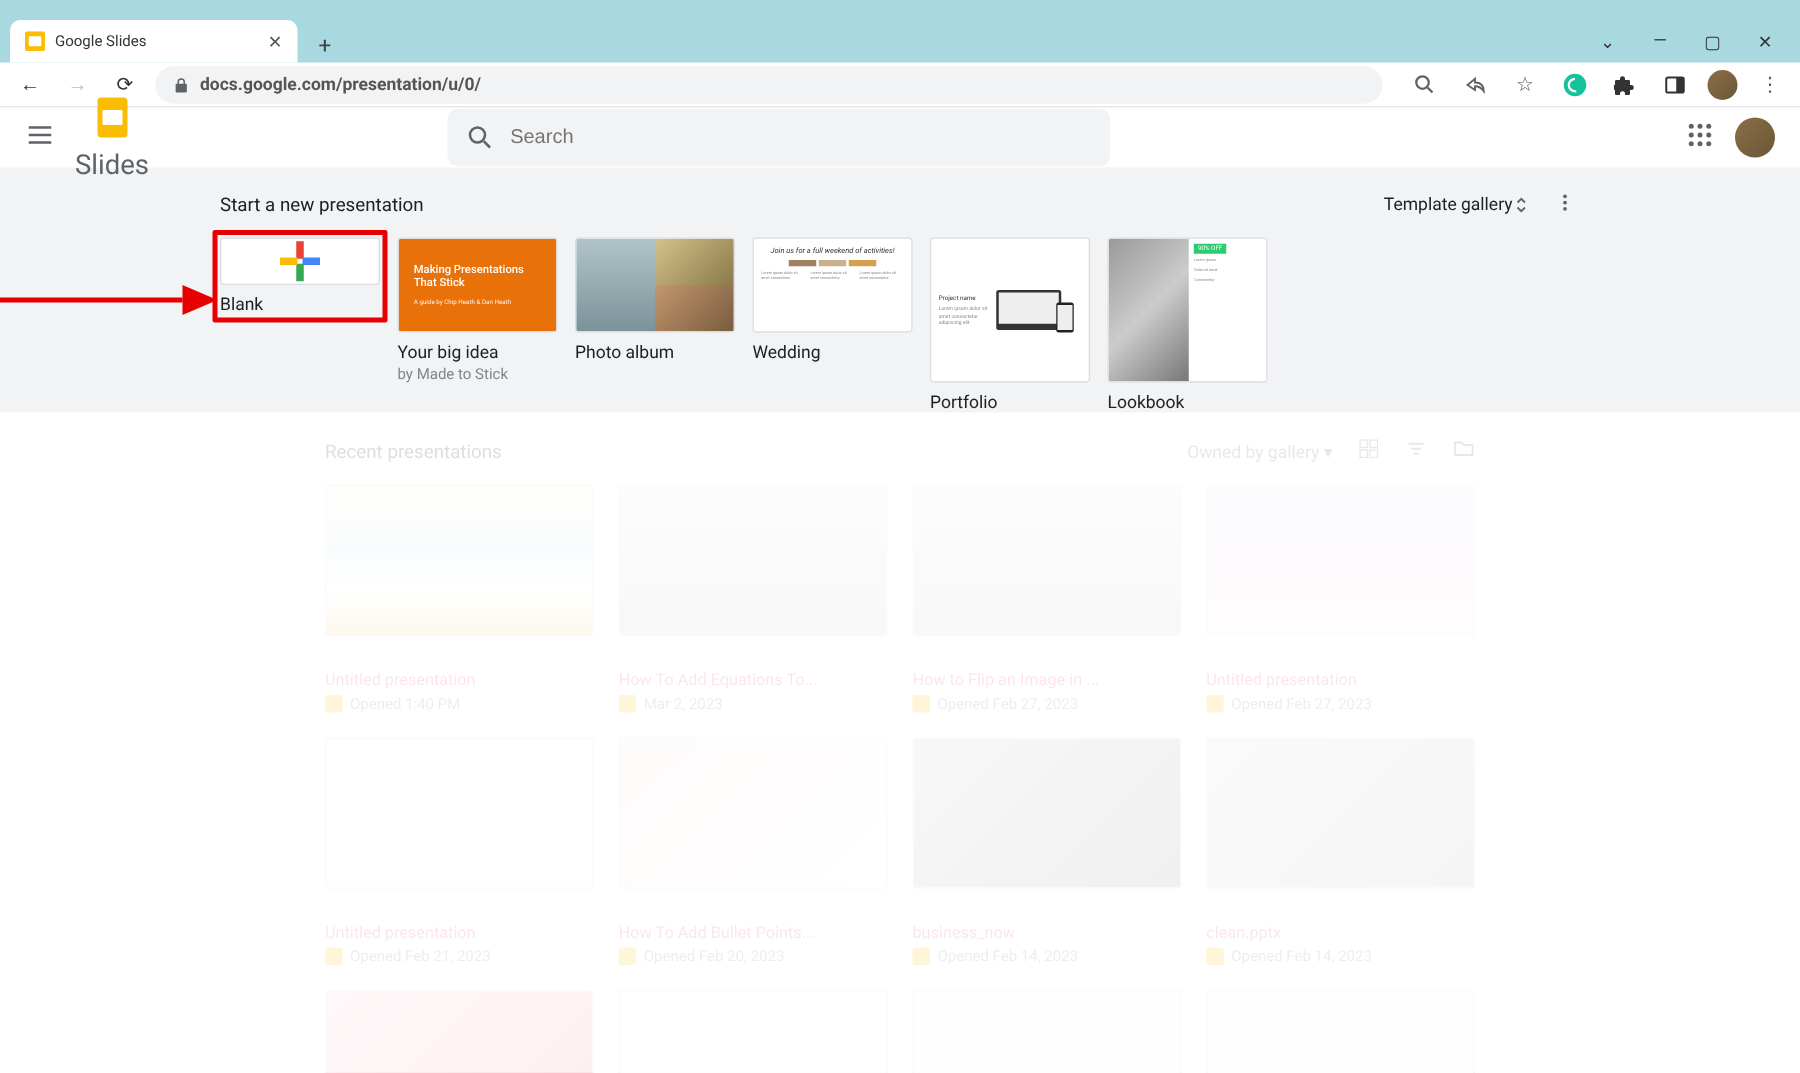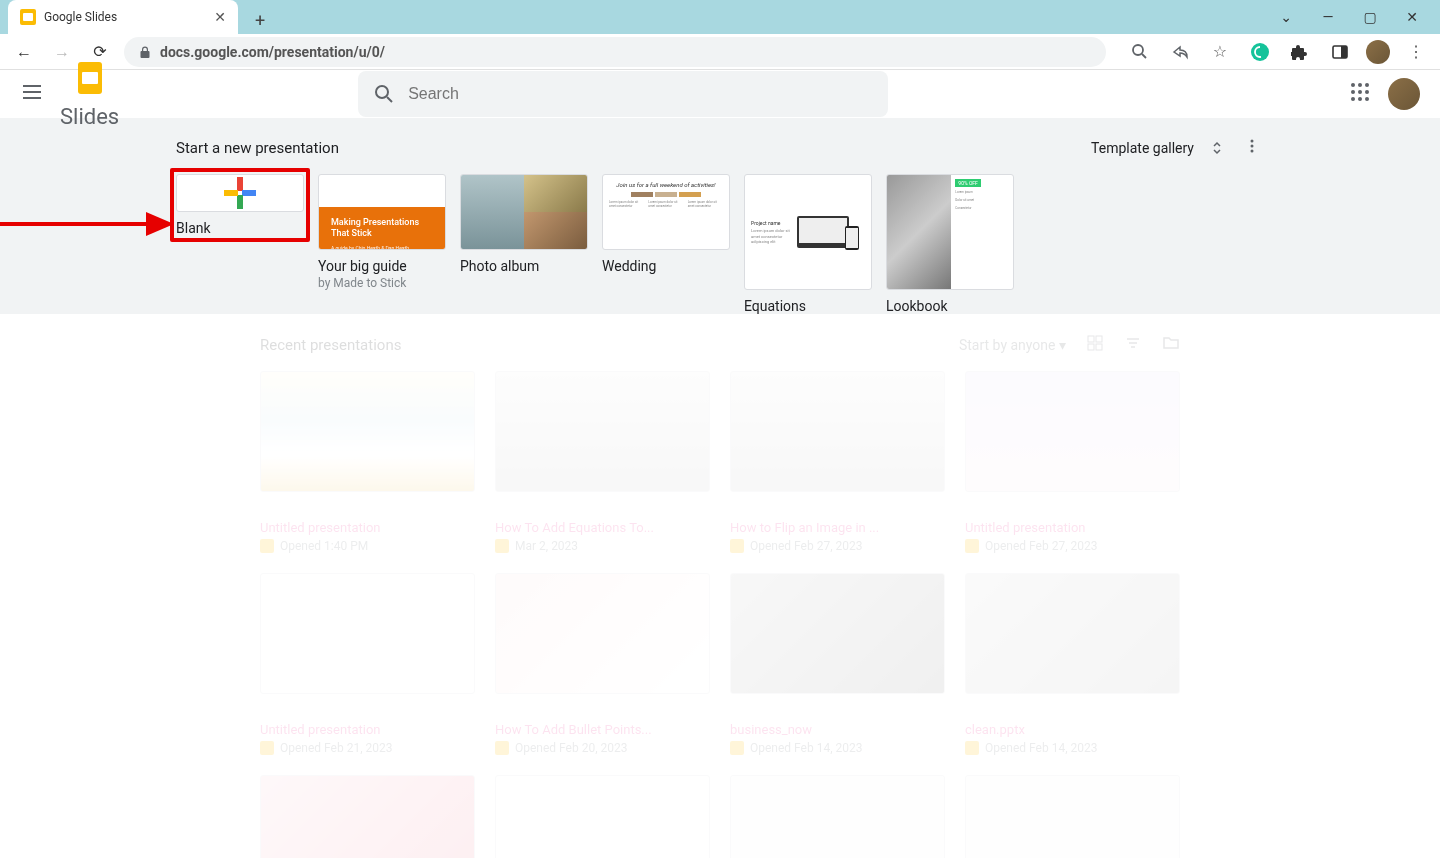--- a/index.html
+++ b/index.html
@@ -1,20 +1,20 @@
 <!DOCTYPE html>
 <html><head>
 <meta charset="utf-8">
 <style>
   * { box-sizing: border-box; margin: 0; padding: 0; }
   html, body { width: 1440px; height: 858px; font-family: 'Google Sans', Roboto, Arial, sans-serif; overflow: hidden; background: #fff; }
   
   
   .browser-chrome { width: 100%; background: #a8d8e0; }
-  .tab-strip { height: 34px; display: flex; align-items: flex-end; padding-left: 8px; }
+  .tab-strip { height: 50px; display: flex; align-items: flex-end; padding-left: 8px; }
   .tab { background: #fff; height: 34px; width: 230px; border-radius: 8px 8px 0 0; display: flex; align-items: center; padding: 0 12px; gap: 8px; font-size: 12px; color: #333; }
   .tab-close { margin-left: auto; font-size: 14px; color: #555; cursor: pointer; }
   .new-tab { width: 28px; height: 28px; display: flex; align-items: center; justify-content: center; font-size: 18px; color: #444; margin-left: 8px; cursor: pointer; }
   .window-controls { margin-left: auto; display: flex; gap: 14px; padding-right: 14px; align-items: center; height: 34px; }
   .wc { width: 28px; height: 28px; display:flex; align-items:center; justify-content:center; font-size:14px; color:#333; cursor:pointer;}
   
   .toolbar { background: #fff; height: 36px; display: flex; align-items: center; padding: 0 10px; gap: 10px; border-bottom: 1px solid #e0e0e0;}
   .nav-btn { width: 28px; height:28px; display:flex; align-items:center; justify-content:center; color:#333; font-size:16px; cursor:pointer;}
   .addr-bar { flex:1; height:30px; background:#f1f3f4; border-radius:15px; display:flex; align-items:center; padding:0 14px; gap:8px; font-size:14px; color:#555;font-weight:bold;}
   .addr-bar svg { flex-shrink:0;}
@@ -33,39 +33,39 @@
   .hdr-right { display:flex; align-items:center; gap:18px; margin-left:auto;}
   .apps-grid { cursor:pointer;}
   .avatar-lg { width:32px; height:32px; border-radius:50%; background:linear-gradient(135deg,#8b6f47,#6b5637); cursor:pointer;}
   
   
   .template-section { background:#f1f3f4; padding:16px 0 24px 0;}
   .template-inner { max-width:1108px; margin:0 auto; padding:0 10px;}
   .template-header { display:flex; align-items:center; margin-bottom:12px;}
   .template-title { font-size:15px; color:#202124; font-weight:400;}
   .template-actions { margin-left:auto; display:flex; align-items:center; gap:10px;}
-  .template-gallery-btn { font-size:14px; color:#202124; display:flex; align-items:center; gap:16px; cursor:pointer; padding:4px 6px; border-radius:4px;text-align:right;}
+  .template-gallery-btn { font-size:14px; color:#202124; display:flex; align-items:center; gap:0; cursor:pointer; padding:4px 6px; border-radius:4px;text-align:right;}
   .template-more { cursor:pointer; color:#5f6368; padding:4px; border-radius:50%;}
   
   .template-row { display:flex; gap:14px;}
   .template-card { cursor:pointer;}
   .template-thumb { width:128px; height:76px; background:#fff; border:1px solid #dadce0; border-radius:3px; overflow:hidden; position:relative;}
   .template-label { font-size:14px; color:#202124; margin-top:8px;}
   .template-sublabel { font-size:12px; color:#80868b; margin-top:2px;}
   
   
   .highlight-box { border:4px solid #e60000; border-radius:2px; padding:2px; margin:-6px; }
   .highlight-wrapper { position:relative;}
   .red-arrow { position:absolute; left:-230px; top:30px; pointer-events:none;}
   
   
   .blank-plus { display:flex; align-items:center; justify-content:center; height:100%;}
   
   
-  .big-idea { background:#e8710a; color:#fff; padding:10px 12px; font-size:9px; height:100%; display:flex; flex-direction:column; margin-top:32px;}
+  .big-idea { background:#e8710a; color:#fff; padding:10px 12px; font-size:9px; height:100%; display:flex; flex-direction:column; justify-content:center;}
   .big-idea .t1 { font-weight:500; line-height:1.2; margin-bottom:6px;}
   .big-idea .t2 { font-size:5px; opacity:.9;}
   
   
   .photo-album {display:grid; grid-template-columns:1fr 1fr; grid-template-rows:1fr 1fr; height:100%;}
   .pa1{background:linear-gradient(180deg,#b0c4c8,#7a9399);}
   .pa2{background:linear-gradient(135deg,#d4c28a,#8a7a4a);}
   .pa4{background:linear-gradient(135deg,#c2976e,#7a5c3e);}
   .photo-album .bridge{grid-row:1/3;}
   
@@ -274,21 +274,21 @@
         </div>
       </div>
 
       <div class="template-card">
         <div class="template-thumb">
           <div class="big-idea">
             <div class="t1">Making Presentations That Stick</div>
             <div class="t2">A guide by Chip Heath &amp; Dan Heath</div>
           </div>
         </div>
-        <div class="template-label">Your big guide</div>
+        <div class="template-label">Your big idea</div>
         <div class="template-sublabel">by Made to Stick</div>
       </div>
 
       <div class="template-card">
         <div class="template-thumb">
           <div class="photo-album">
             <div class="pa1 bridge"></div>
               <div class="pa2"></div>
               <div class="pa4"></div>
           </div>
@@ -314,42 +314,42 @@
       </div>
 
       <div class="template-card">
         <div class="template-thumb portfolio">
           <div class="port-text"><div class="pt">Project name</div>Lorem ipsum dolor sit amet consectetur adipiscing elit</div>
           <div class="port-devices">
               <div class="laptop"></div>
               <div class="phone"></div>
             </div>
         </div>
-        <div class="template-label">Equations</div>
+        <div class="template-label">Portfolio</div>
       </div>
 
       <div class="template-card">
         <div class="template-thumb lookbook">
           <div class="lb-img"></div>
           <div class="lb-side"><span class="lb-badge">90% OFF</span><br>Lorem ipsum<br><br>Dolor sit amet<br><br>Consectetur</div>
         </div>
         <div class="template-label">Lookbook</div>
       </div>
 
     </div>
   </div>
 </div>
 
 <div class="recent-section">
   <div class="recent-fade"></div>
   <div class="recent-inner">
     <div class="recent-header">
       <span>Recent presentations</span>
       <div class="recent-filter">
-        <span><span>Start by anyone</span> ▾</span>
+        <span><span>Owned by gallery</span> ▾</span>
         <span><svg width="18" height="18">
               <rect x="2" y="2" width="6" height="6" stroke="#5f6368" fill="none"></rect>
               <rect x="10" y="2" width="6" height="6" stroke="#5f6368" fill="none"></rect>
               <rect x="2" y="10" width="6" height="6" stroke="#5f6368" fill="none"></rect>
               <rect x="10" y="10" width="6" height="6" stroke="#5f6368" fill="none"></rect>
             </svg></span>
         <span><svg width="18" height="18">
               <path d="M3 5h12M5 9h8M7 13h4" stroke="#5f6368" stroke-width="1.5"></path>
             </svg></span>
         <span><svg width="18" height="18">

